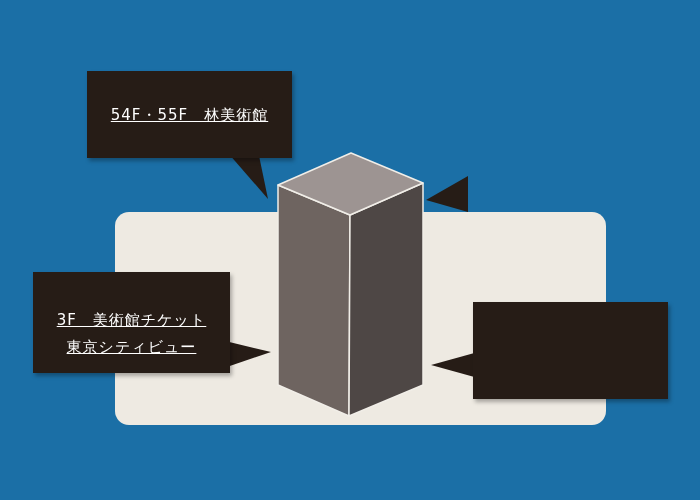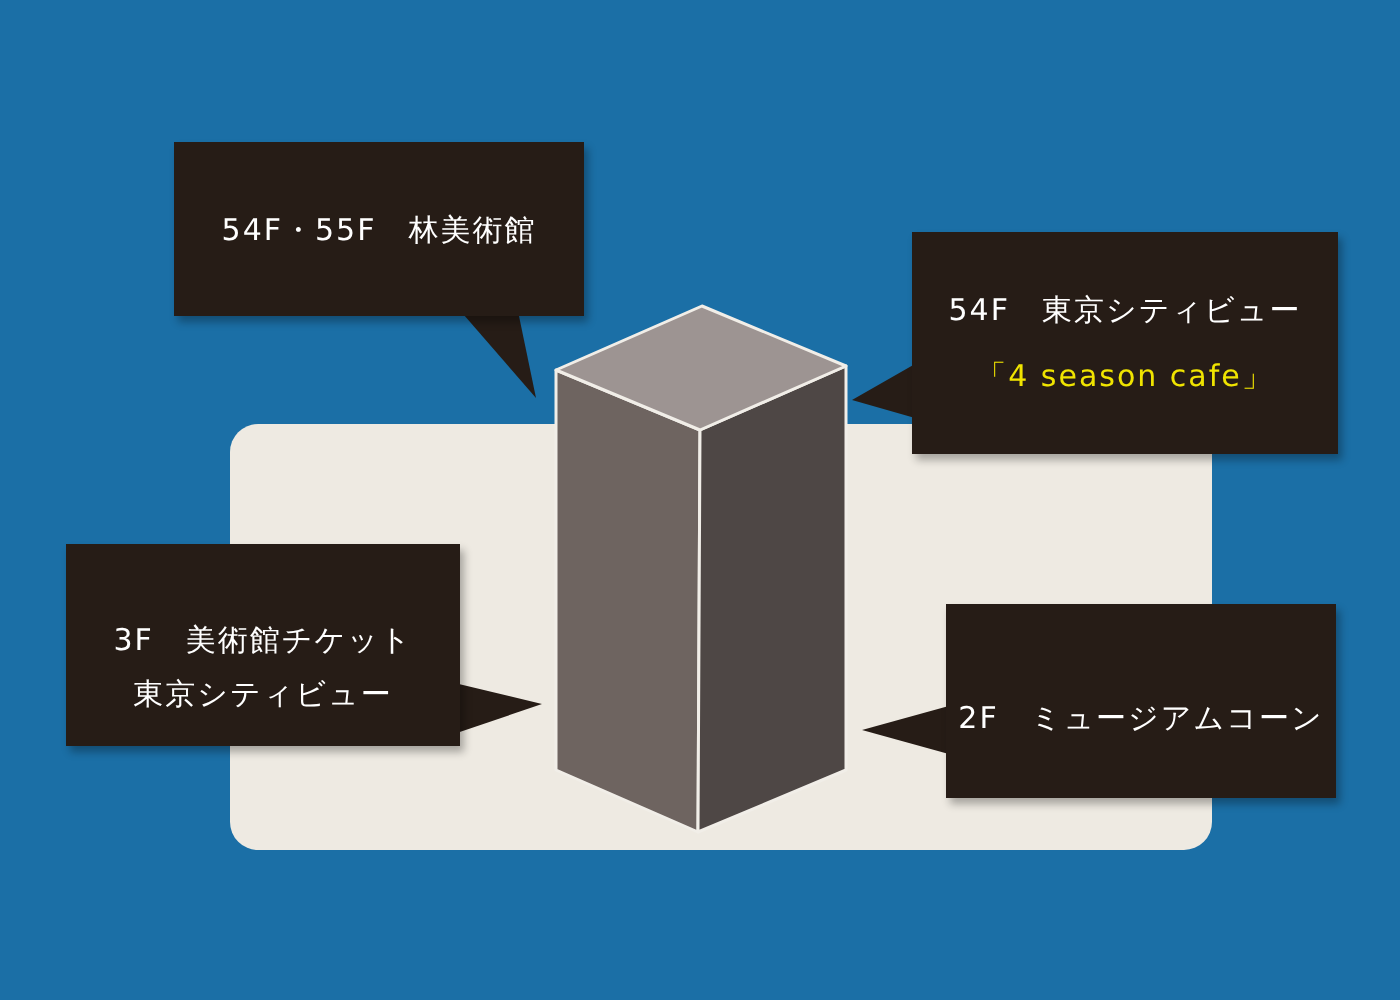--- a/index.html
+++ b/index.html
@@ -21,21 +21,21 @@
   .callout {
     position:absolute;
     background:#261c16;
     color:#ffffff;
     display:flex; flex-direction:column;
     justify-content:center; align-items:center;
     text-align:center;
     font-size:15px; letter-spacing:1px; line-height:22px;
     box-shadow:2px 3px 4px rgba(0,0,0,0.30);
   }
-  .callout .line { white-space:nowrap; }
+  .callout .line { white-space:nowrap;text-decoration:underline; }
   .callout-1 { left:87px;  top:71px;  width:205px; height:87px; }
   .callout-2 { left:456px; top:116px; width:213px; height:111px; row-gap:11px; }
   .callout-3 { left:33px;  top:272px; width:197px; height:101px; row-gap:5px; padding-top:22px; box-sizing:border-box; }
   .callout-4 { left:473px; top:302px; width:195px; height:97px;  row-gap:5px; padding-top:16px; box-sizing:border-box; }
   .accent-yellow { color:#f0e400; }
 </style>
 </head>
 <body>
 
 <div class="canvas">
@@ -51,27 +51,22 @@
     <polygon points="222,146 257,146 268,199" fill="#261c16"></polygon>
     <polygon points="468,176 468,212 426,200" fill="#261c16"></polygon>
     <polygon points="221,340 221,369 271,352" fill="#261c16"></polygon>
     <polygon points="478,352 478,378 431,365" fill="#261c16"></polygon>
   </svg>
 
   <div class="callout callout-1">
     <div class="line">54F・55F　林美術館</div>
   </div>
 
-  <div class="callout callout-2">
-    <div class="line">54F　東京シティビュー</div>
-    <div class="line accent-yellow">「4 season cafe」</div>
-  </div>
 
   <div class="callout callout-3">
     <div class="line">3F　美術館チケット</div>
     <div class="line">東京シティビュー</div>
   </div>
 
   <div class="callout callout-4">
-    <div class="line">2F　ミュージアムコーン</div>
   </div>
 
 </div>
 
 </body></html>

